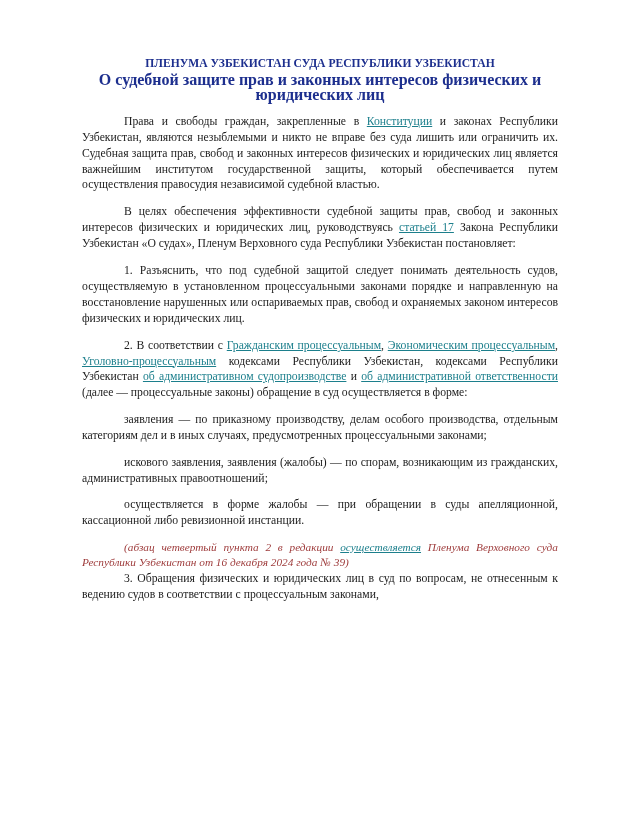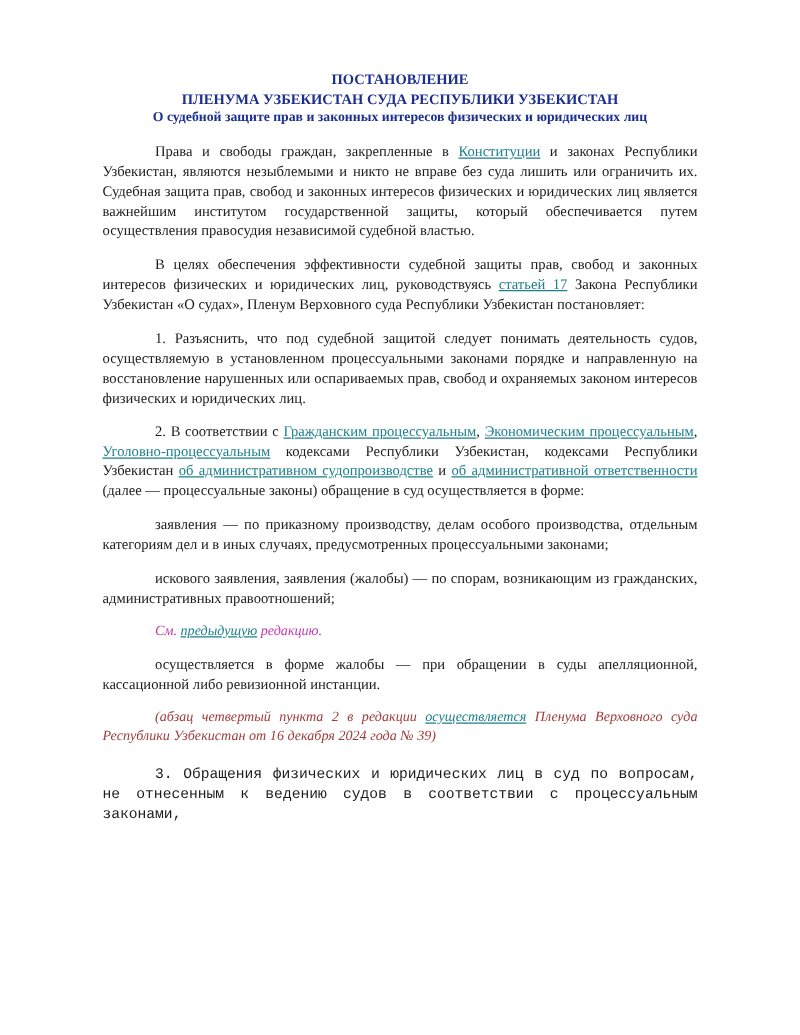--- a/index.html
+++ b/index.html
@@ -36,21 +36,21 @@
     font-weight: bold;
     font-size: 11.6px;
     line-height: 15.6px;
     margin: 0 0 11px 0;
   }
   .title-line {
     display: block;
   }
   .title-sub {
     display: block;
-    font-size: 11px;
+    font-size: 16px;
   }
   p.para {
     margin: 0 0 0 0;
     text-indent: 42px;
     text-align: justify;
     hyphens: none;
   }
   p.para + p.para {
     margin-top: 11px;
   }
@@ -85,40 +85,36 @@
     color: #1c7f8c;
     font-style: italic;
   }
 </style>
 </head>
 <body>
 
 <div class="page">
 
   <div class="title-block">
-    <span class="title-line">ПОСТАНОВЛЕНИЕ</span>
     <span class="title-line">ПЛЕНУМА УЗБЕКИСТАН СУДА РЕСПУБЛИКИ УЗБЕКИСТАН</span>
     <span class="title-sub">О судебной защите прав и законных интересов физических и юридических лиц</span>
   </div>
 
   <div class="doc-body">
 
     <p class="para"><span>Права и свободы граждан, закрепленные в </span><a class="lnk">Конституции</a><span> и законах Республики Узбекистан, являются незыблемыми и никто не вправе без суда лишить или ограничить их. Судебная защита прав, свобод и законных интересов физических и юридических лиц является важнейшим институтом государственной защиты, который обеспечивается путем осуществления правосудия независимой судебной властью.</span></p>
     <p class="para"><span>В целях обеспечения эффективности судебной защиты прав, свобод и законных интересов физических и юридических лиц, руководствуясь </span><a class="lnk">статьей 17</a><span> Закона Республики Узбекистан «О судах», Пленум Верховного суда Республики Узбекистан постановляет:</span></p>
     <p class="para"><span>1. Разъяснить, что под судебной защитой следует понимать деятельность судов, осуществляемую в установленном процессуальными законами порядке и направленную на восстановление нарушенных или оспариваемых прав, свобод и охраняемых законом интересов физических и юридических лиц.</span></p>
     <p class="para"><span>2. В соответствии с </span><a class="lnk">Гражданским процессуальным</a><span>, </span><a class="lnk">Экономическим процессуальным</a><span>, </span><a class="lnk">Уголовно-процессуальным</a><span> кодексами Республики Узбекистан, кодексами Республики Узбекистан </span><a class="lnk">об административном судопроизводстве</a><span> и </span><a class="lnk">об административной ответственности</a><span> (далее — процессуальные законы) обращение в суд осуществляется в форме:</span></p>
     <p class="para"><span>заявления — по приказному производству, делам особого производства, отдельным категориям дел и в иных случаях, предусмотренных процессуальными законами;</span></p>
     <p class="para"><span>искового заявления, заявления (жалобы) — по спорам, возникающим из гражданских, административных правоотношений;</span></p>
 
-    <p class="note-prev">
-      <span>См. </span><a class="lnk">предыдущую</a><span> редакцию.</span>
-    </p>
 
     <p class="para noindent-keep" style="text-indent:42px;margin-top:10px;">осуществляется в форме жалобы — при обращении в суды апелляционной, кассационной либо ревизионной инстанции.</p>
 
     <p class="note-ed">
       <span>(абзац четвертый пункта 2 в редакции </span><a class="lnk">осуществляется</a><span> Пленума Верховного суда Республики Узбекистан от 16 декабря 2024 года № 39)</span>
     </p>
 
-    <p class="para" style="margin-top:14px;font-family:Liberation Mono, monospace;">3. Обращения физических и юридических лиц в суд по вопросам, не отнесенным к ведению судов в соответствии с процессуальным законами,</p>
+    <p class="para" style="margin-top:0;">3. Обращения физических и юридических лиц в суд по вопросам, не отнесенным к ведению судов в соответствии с процессуальным законами,</p>
 
   </div>
 </div>
 
 </body></html>

